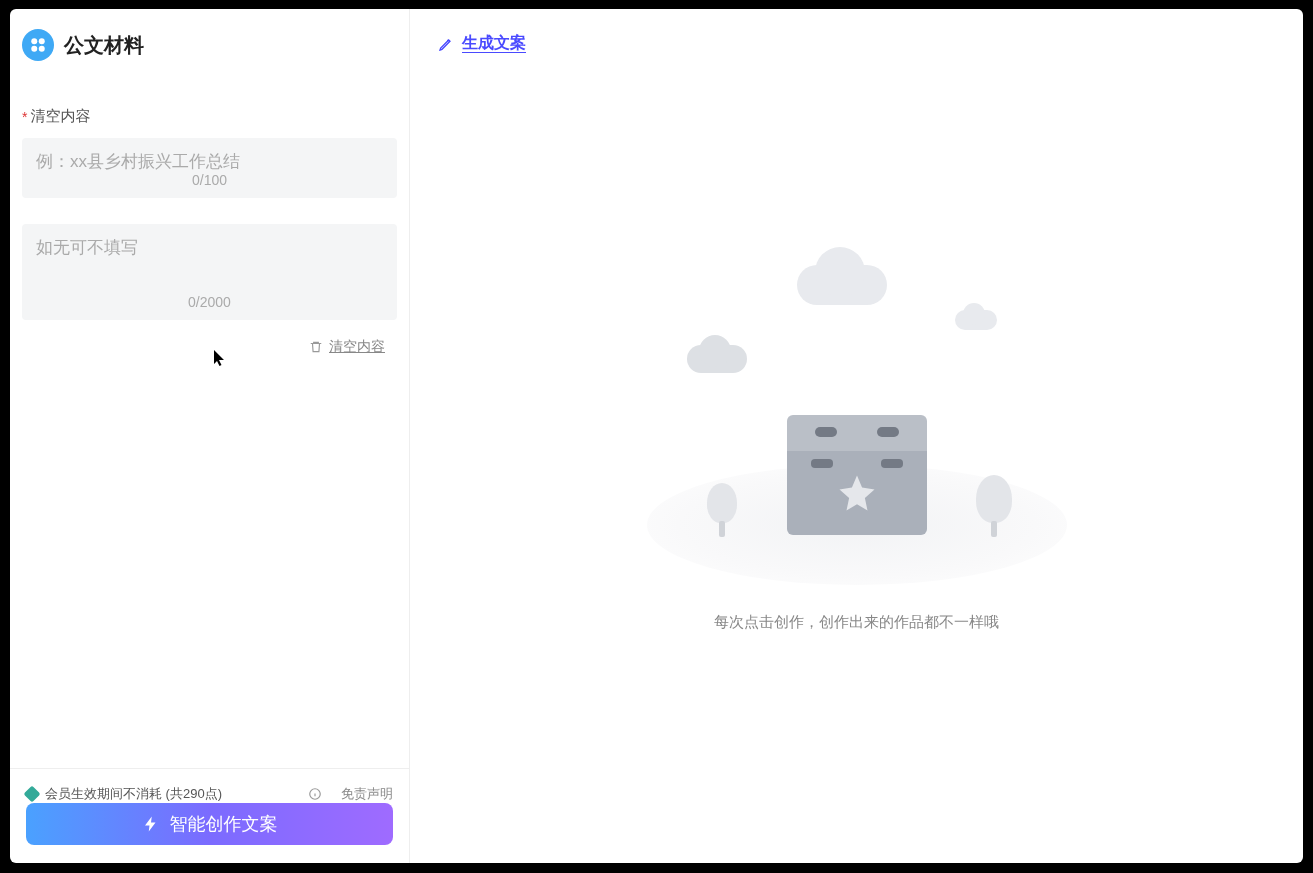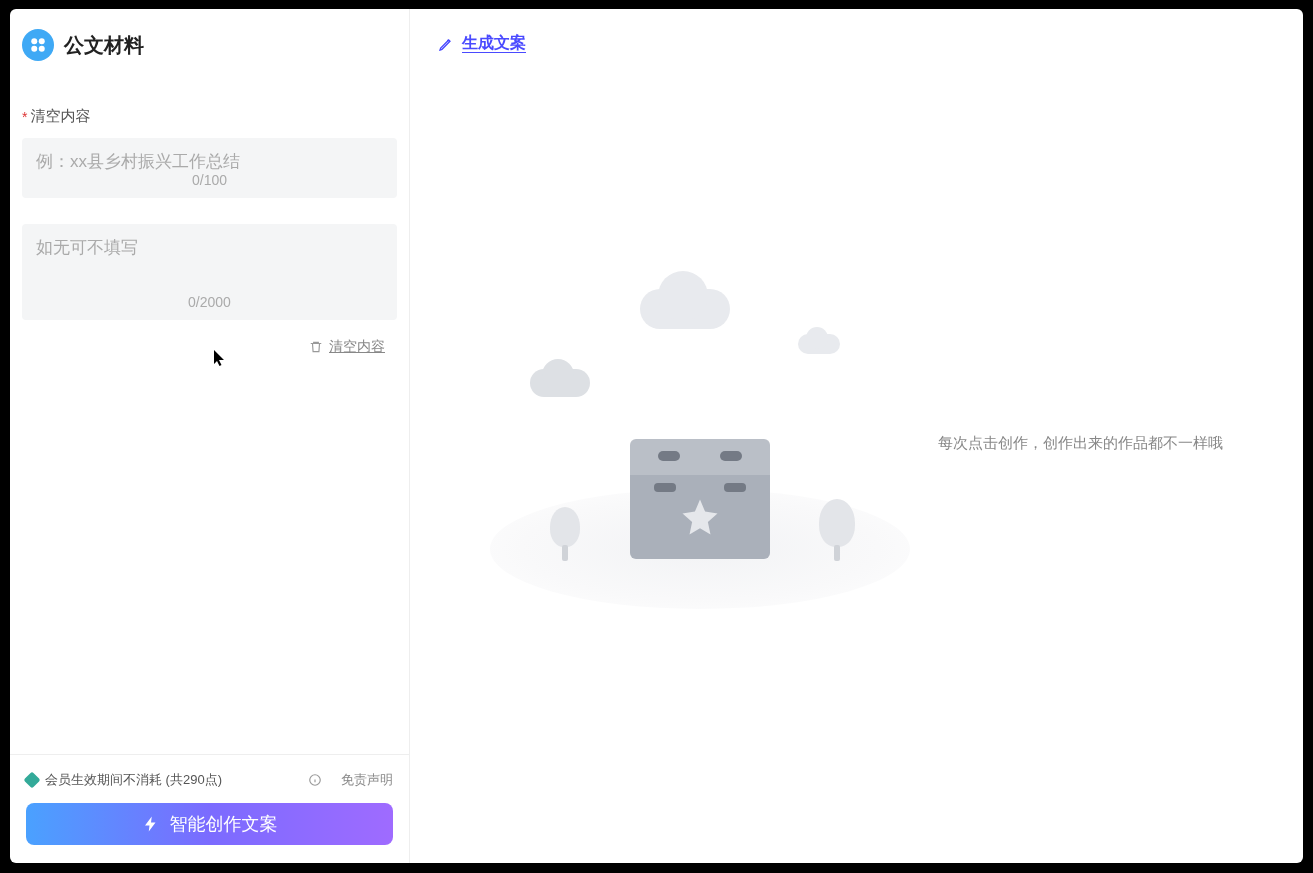--- a/index.html
+++ b/index.html
@@ -103,21 +103,20 @@
 .sidebar-footer {
   border-top: 1px solid #eee;
   padding: 16px 16px 18px;
 }
 .footer-top {
   display: flex;
   justify-content: space-between;
   align-items: center;
   font-size: 13px;
   color: #555;
-  margin-bottom: 14px;
 }
 .footer-left { display: flex; align-items: center; gap: 7px; }
 .diamond {
   width: 12px;
   height: 12px;
   background: #3a9;
   transform: rotate(45deg);
   border-radius: 2px;
 }
 .disclaimer { display: flex; align-items: center; gap: 19px; color: #888; cursor: pointer; }
@@ -155,20 +154,21 @@
 .content-header-text {
   font-size: 16px;
   font-weight: 600;
   color: #4a4aff;
   text-decoration: underline;
   text-underline-offset: 4px;
 }
 .empty-area {
   flex: 1;
   display: flex;
+  flex-direction: column;
   align-items: center;
   justify-content: center;
   gap: 28px;
   padding-bottom: 40px;
 }
 .empty-illustration { position: relative; width: 420px; height: 330px; }
 .ground {
   position: absolute;
   bottom: 0; left: 50%;
   transform: translateX(-50%);

